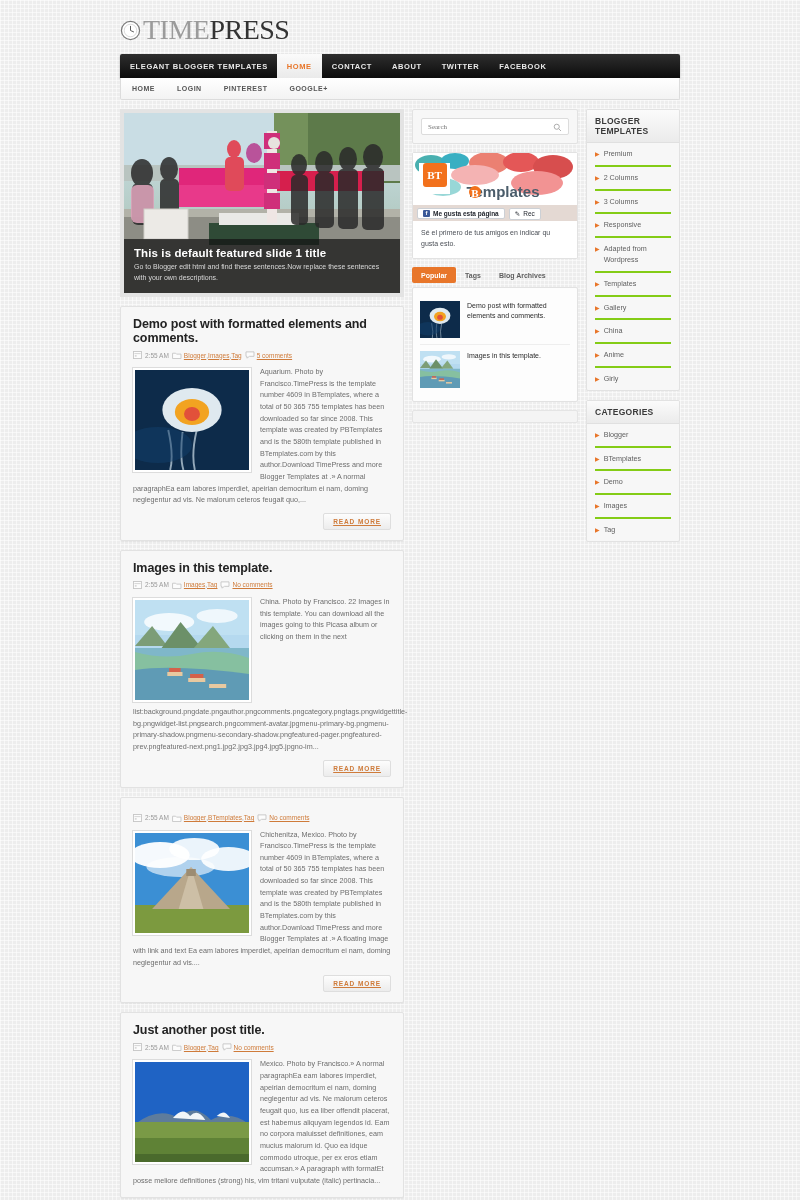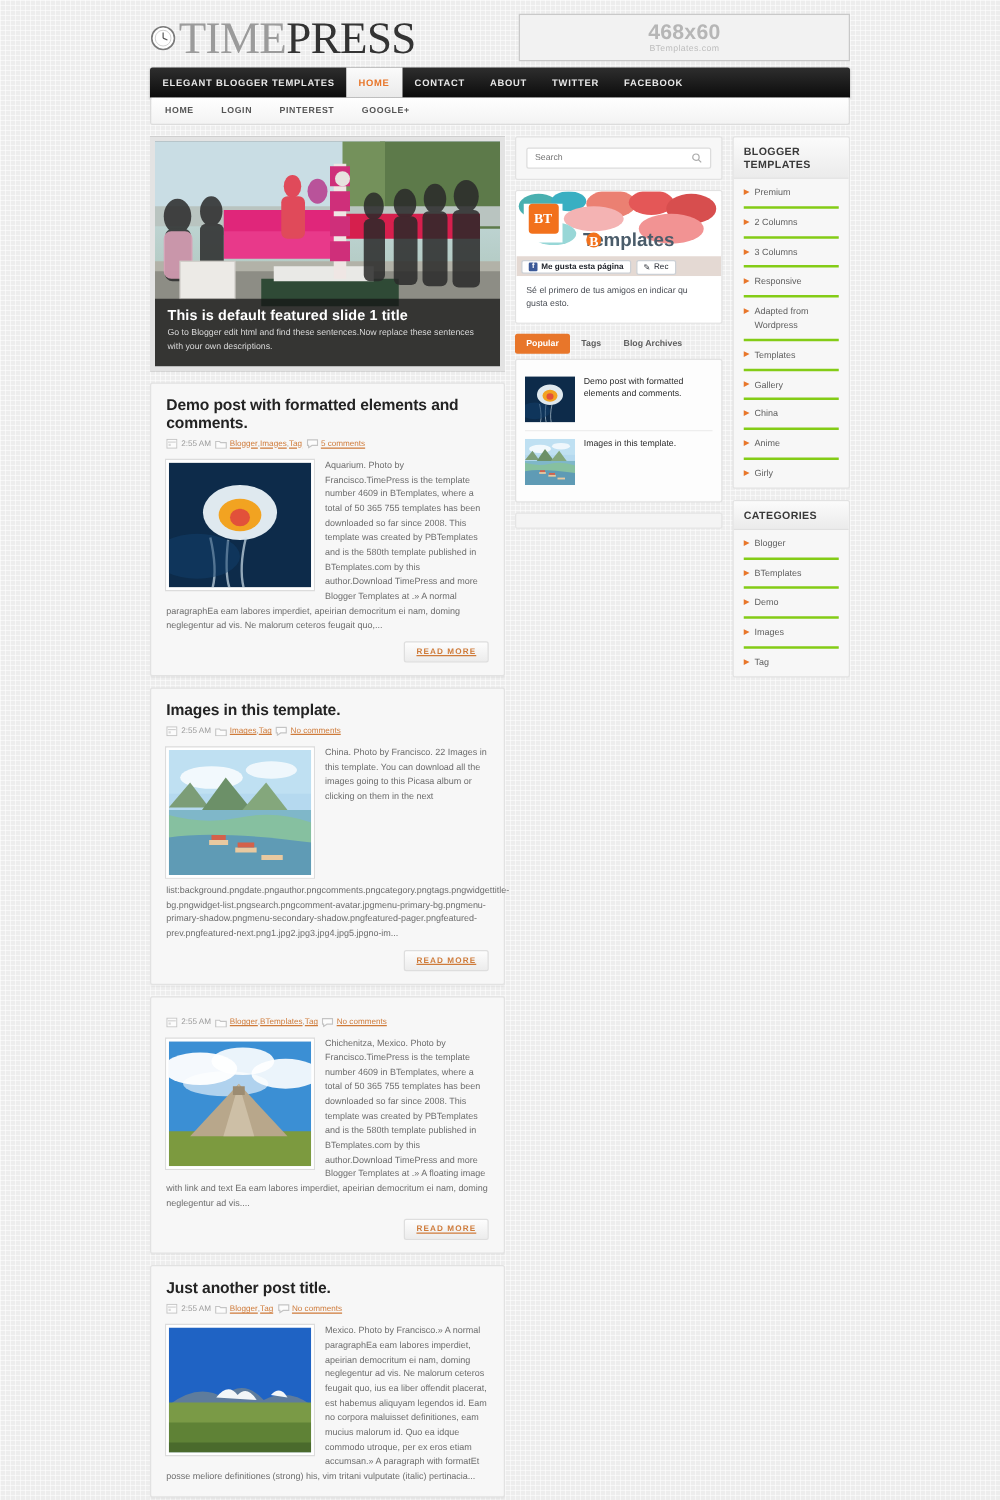--- a/index.html
+++ b/index.html
@@ -14,21 +14,21 @@
       linear-gradient(rgba(255,255,255,.55) 1px, transparent 1px),
       linear-gradient(90deg, rgba(255,255,255,.55) 1px, transparent 1px);
     background-size: 4px 4px, 4px 4px;
   }
   .page { width: 560px; margin: 0 auto; position: relative; }
 
   
   .header { height: 54px; display: flex; align-items: center; justify-content: space-between; padding-top: 6px;}
   .logo { display: flex; align-items: center; }
   .logo-clock { width: 21px; height: 21px; margin-right: 2px; }
-  .logo-text { font-family: "Liberation Serif", serif; font-size: 36px; letter-spacing: -0.5px; line-height: 1; }
+  .logo-text { font-family: "Liberation Serif", serif; font-size: 28px; letter-spacing: -0.5px; line-height: 1; }
   .logo-time { color: #9b9b9b; font-weight: normal; }
   .logo-press { color: #333; font-weight: normal; }
   .banner {
     width: 265px; height: 38px; border: 1px solid #c9c9c9; background: #f2f2f2;
     display: flex; flex-direction: column; align-items: center; justify-content: center;
   }
   .banner-size { font-size: 17px; font-weight: bold; color: #b6b6b6; letter-spacing: .2px; line-height: 1;}
   .banner-sub { font-size: 7px; color: #bdbdbd; margin-top: 2px; letter-spacing: .3px;}
 
   
@@ -91,21 +91,21 @@
   .readmore-row { clear: both; display: flex; justify-content: flex-end; margin-top: 7px; }
   .readmore {
     display: inline-block; font-size: 6.5px; letter-spacing: .9px; color: #cf7b3a;
     background: linear-gradient(#fdfdfd,#ececec); border: 1px solid #dedede;
     padding: 4px 9px; border-radius: 2px; font-weight: bold;
   }
 
   
   .widget-plain { background: #f7f7f7; border: 1px solid #e2e2e2; border-radius:2px; padding: 8px; margin-bottom: 8px; }
   .search-box { display: flex; align-items: center; background: #fff; border: 1px solid #dcdcdc; border-radius: 2px; height: 17px; padding: 0 6px;}
-  .search-box input { border: none; outline: none; flex: 1; font-size: 7px; color: #9d9d9d; font-family: Liberation Sans, sans-serif; background: transparent;}
+  .search-box input { border: none; outline: none; flex: 1; font-size: 7px; color: #9d9d9d; font-family: Liberation Serif, serif; background: transparent;}
   .fb-widget { background:#fff; border: 1px solid #e2e2e2; border-radius:2px; margin-bottom: 8px; overflow:hidden;}
   .fb-cover { position: relative; height: 68px; background:#fff; overflow:hidden;}
   .fb-like-bar { position:absolute; left:0; right:0; bottom:0; height:15px; display:flex; align-items:center; padding-left:4px; gap:4px;}
   .fb-like-btn { display:flex; align-items:center; gap:3px; background:#fff; border:1px solid #ccd0d5; border-radius:2px; padding:1px 5px; font-size:6.5px; font-weight:bold; color:#1d2129;}
   .fb-f { width:7px;height:7px;background:#3b5998;color:#fff;font-size:6px;line-height:7px;text-align:center;border-radius:1px;font-weight:bold;}
   .fb-share-btn { display:flex; align-items:center; gap:3px; background:#fff; border:1px solid #ccd0d5; border-radius:2px; padding:1px 5px; font-size:6.5px; color:#1d2129;}
   .fb-note { padding: 7px 8px 9px 8px; font-size: 7px; color: #4b4f56; line-height:1.5; background:#fff;}
   .bt-logo-badge { position:absolute; left:6px; top:10px; width:31px; height:31px; background:#fff; display:flex; justify-content:center;}
   .bt-logo-inner { width:24px;height:24px;background:#f2711c;border-radius:3px;color:#fff;font-weight:bold;font-size:11px;display:flex;align-items:center;justify-content:center;font-family:"Liberation Serif",serif;}
 
@@ -144,24 +144,20 @@
         <svg width="21" height="21" viewBox="0 0 22 22">
           <circle cx="11" cy="11" r="9.5" fill="#fff" stroke="#7a7a7a" stroke-width="1.3"></circle>
           <circle cx="11" cy="11" r="6.6" fill="#fff" stroke="#c9c9c9" stroke-width=".7"></circle>
           <line x1="11" y1="11" x2="11" y2="6.2" stroke="#555" stroke-width="1"></line>
           <line x1="11" y1="11" x2="14.6" y2="12.6" stroke="#555" stroke-width="1"></line>
         </svg>
       </span>
       <span class="logo-text">
         <span class="logo-time">TIME</span><span class="logo-press">PRESS</span>
       </span>
-    </div>
-    <div class="banner">
-      <div class="banner-size">468x60</div>
-      <div class="banner-sub">BTemplates.com</div>
     </div>
   </div>
 
   <div class="nav-primary" id="nav1">
       <div class="nav-item brand">ELEGANT BLOGGER TEMPLATES</div>
       <div class="nav-item active">HOME</div>
       <div class="nav-item">CONTACT</div>
       <div class="nav-item">ABOUT</div>
       <div class="nav-item">TWITTER</div>
       <div class="nav-item">FACEBOOK</div>

